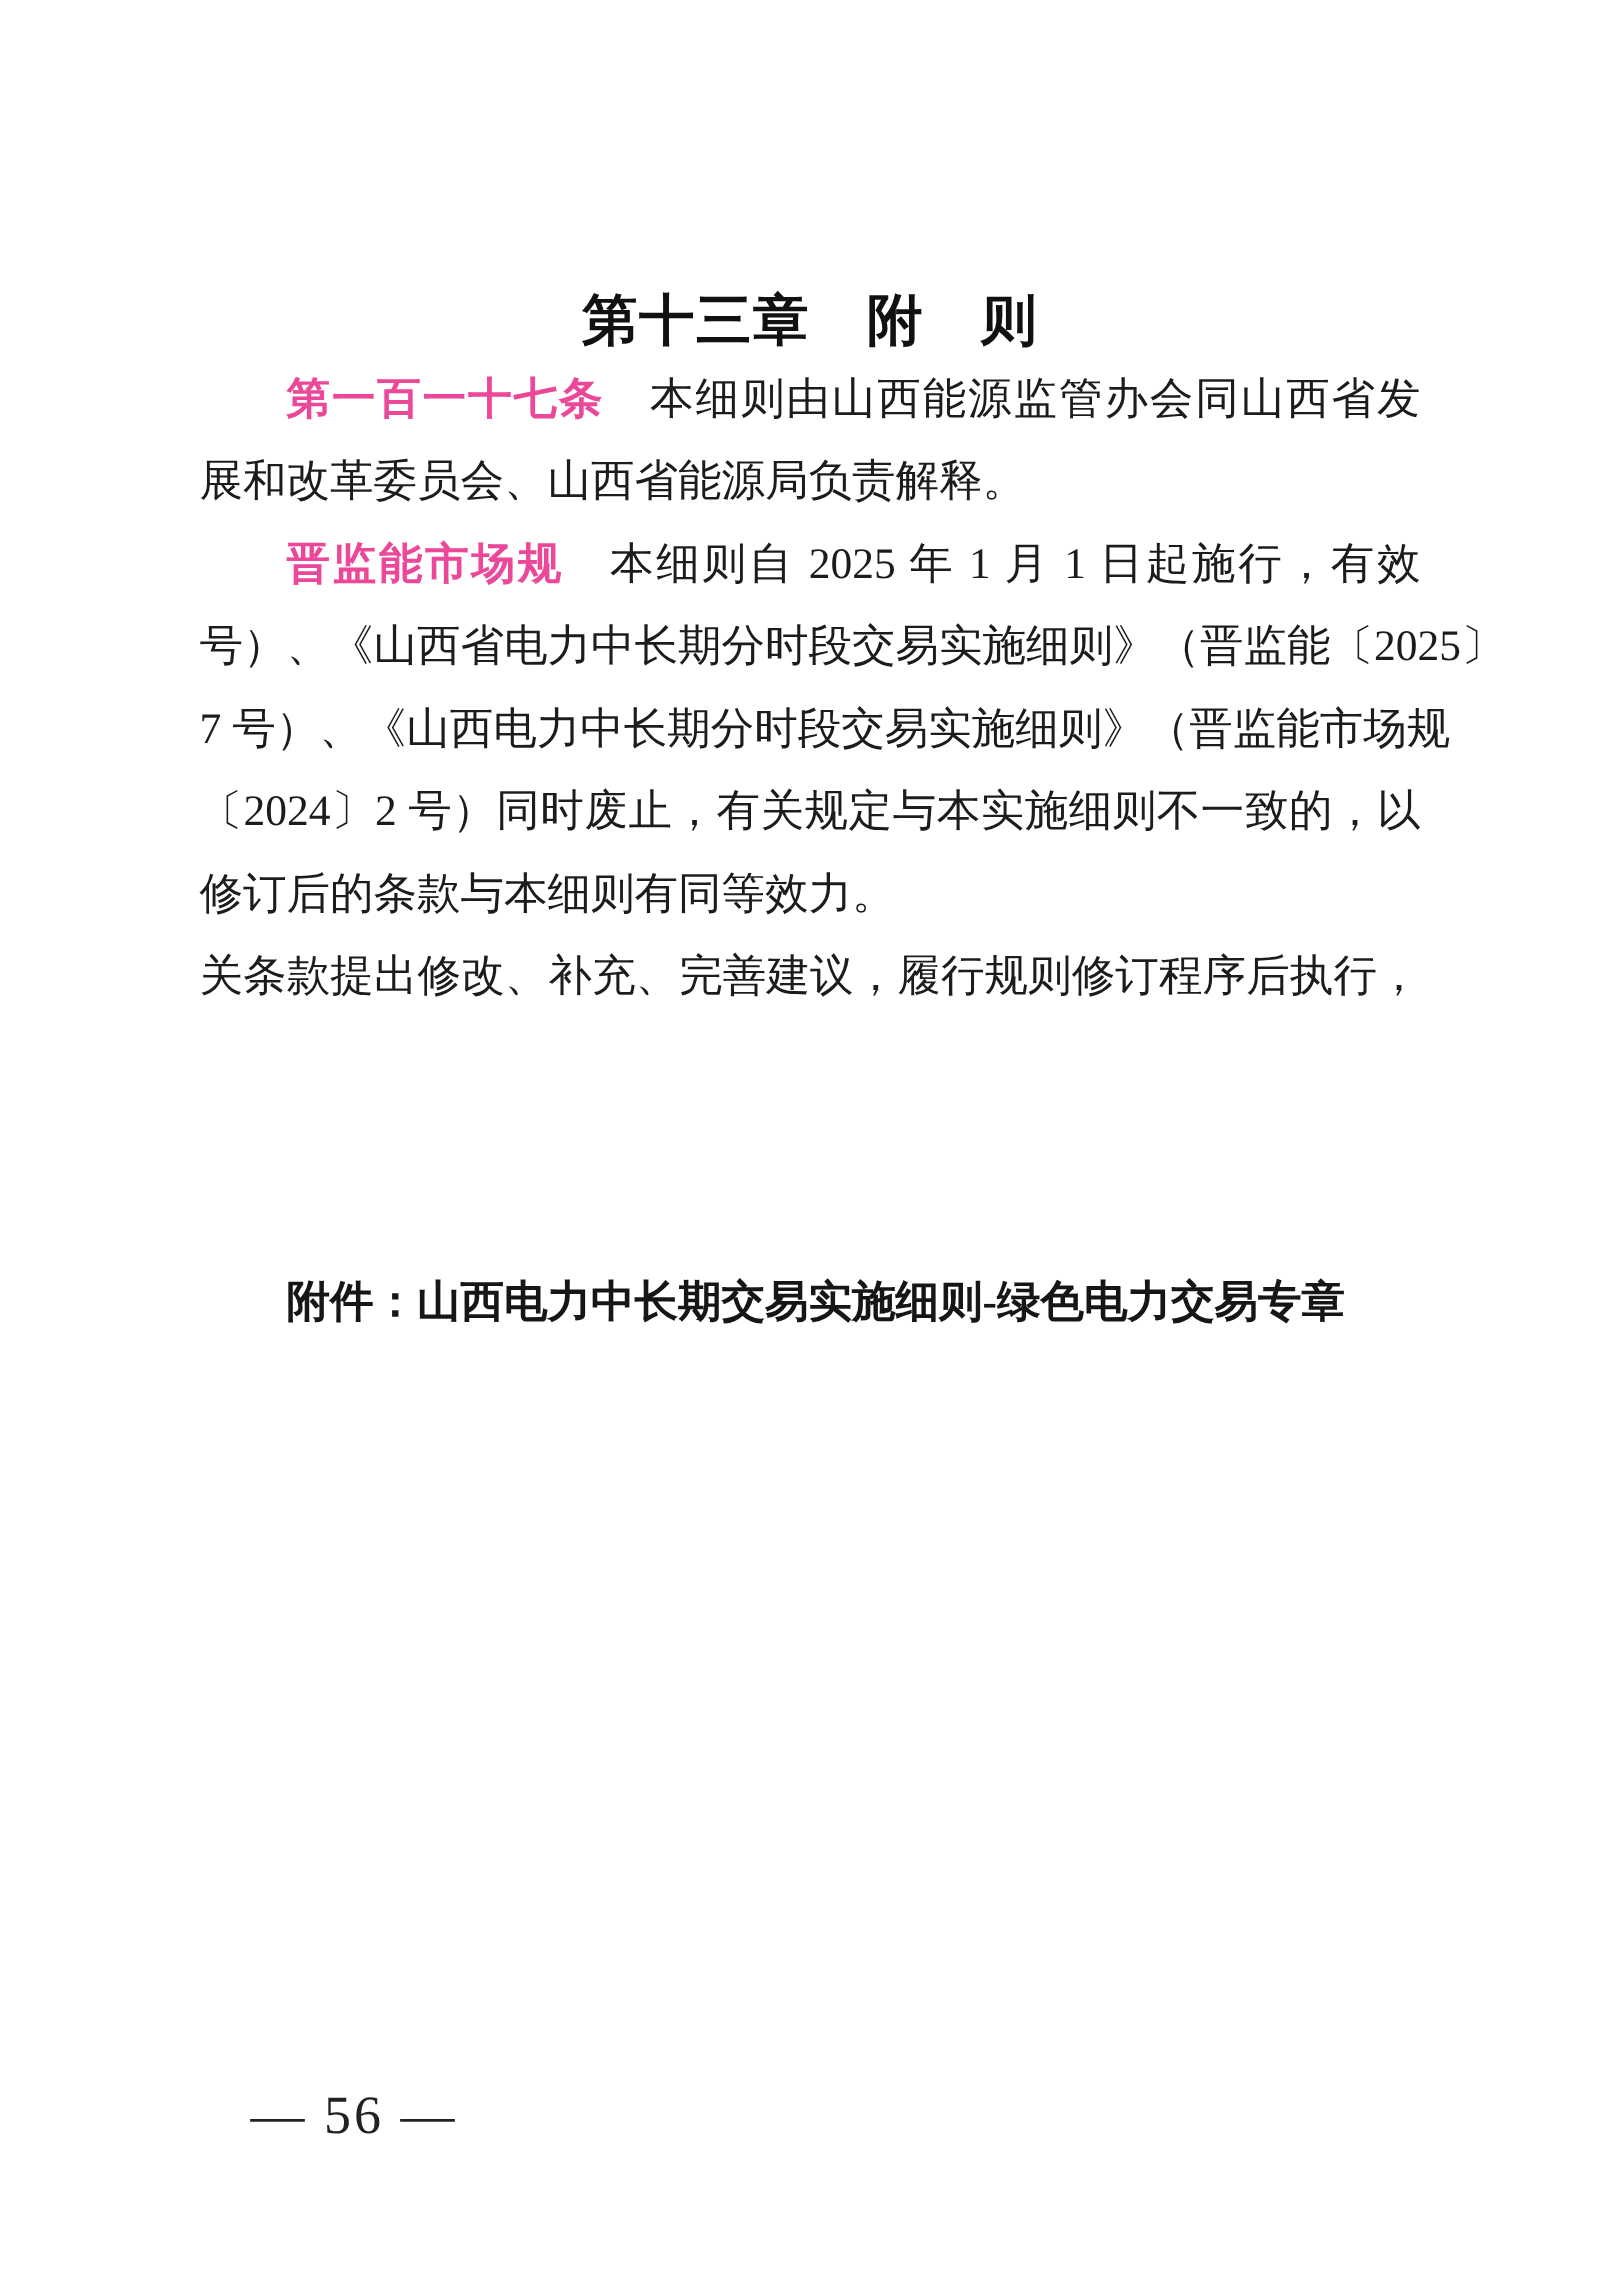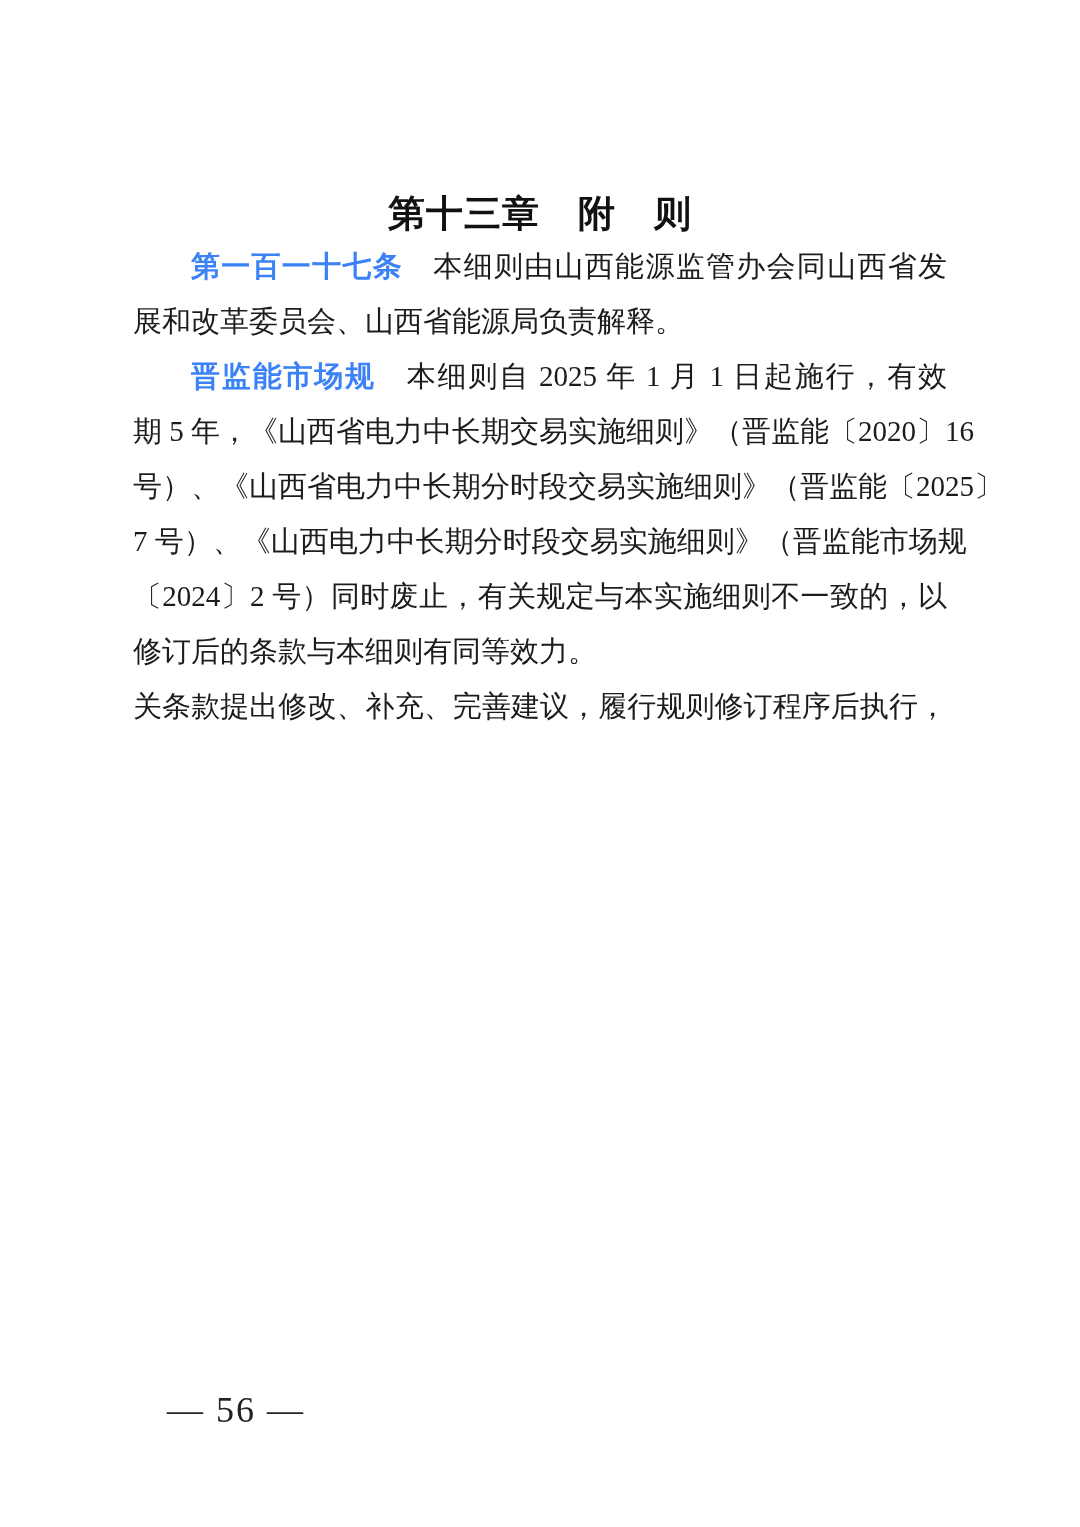--- a/index.html
+++ b/index.html
@@ -42,21 +42,21 @@
   }
   .line.fill {
     text-align: justify;
     text-align-last: justify;
   }
   .line.first {
     text-indent: 58px;
   }
   .article-label {
     font-weight: bold;
-    color: #3b82f6;
+    color: #ec4899;
   }
   .attachment-line {
     position: absolute;
     top: 841px;
     left: 133px;
     width: 814px;
     padding-left: 58px;
     font-size: 29px;
     line-height: 55px;
     font-weight: bold;
@@ -90,37 +90,35 @@
       <div class="line">
         <span>展和改革委员会、山西省能源局负责解释。</span>
       </div>
     </div>
 
     <div class="para">
       <div class="line first fill">
         <span class="article-label">晋监能市场规</span><span>　本细则自 2025 年 1 月 1 日起施行，有效</span>
       </div>
       <div class="line fill">
-        <span>期 5 年，《山西省电力中长期交易实施细则》（晋监能〔2020〕16</span>
-      </div>
-      <div class="line fill">
         <span>号）、《山西省电力中长期分时段交易实施细则》（晋监能〔2025〕</span>
       </div>
       <div class="line fill">
         <span>7 号）、《山西电力中长期分时段交易实施细则》（晋监能市场规</span>
       </div>
       <div class="line fill">
         <span>〔2024〕2 号）同时废止，有关规定与本实施细则不一致的，以</span>
       </div>
       <div class="line">
         <span>修订后的条款与本细则有同等效力。</span>
       </div>
       <div class="line fill">
         <span>关条款提出修改、补充、完善建议，履行规则修订程序后执行，</span>
       </div>
     </div>
 
   </div>
 
+  <div class="attachment-line">附件：山西电力中长期交易实施细则-绿色电力交易专章</div>
 
   <div class="page-footer">— 56 —</div>
 
 </div>
 
 </body></html>

